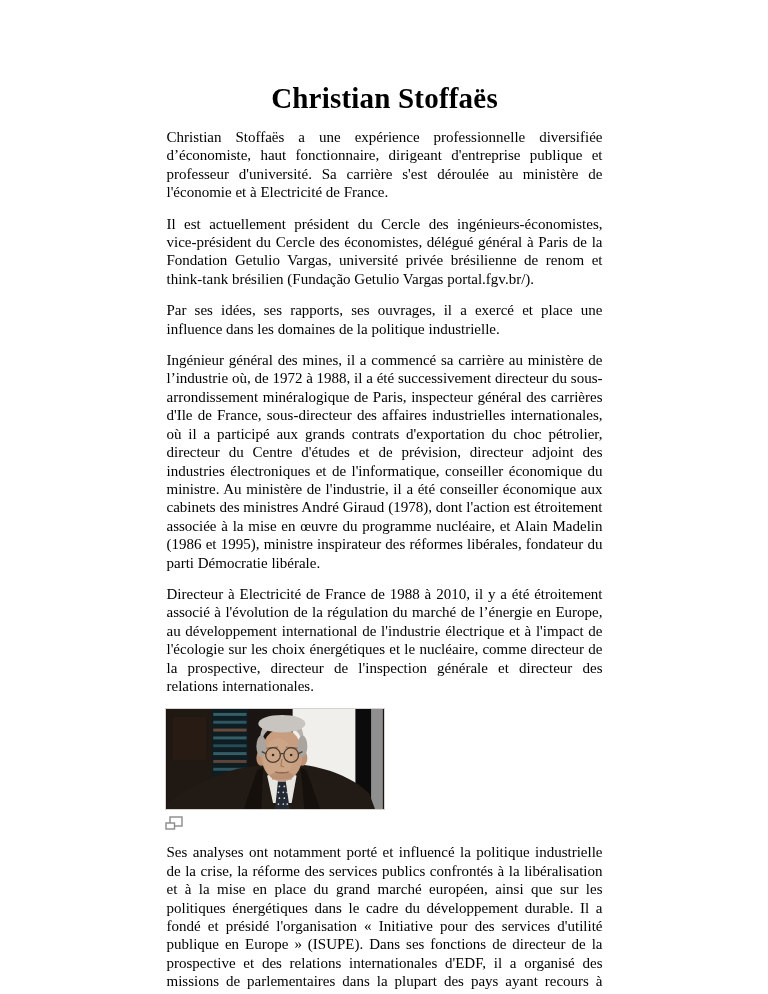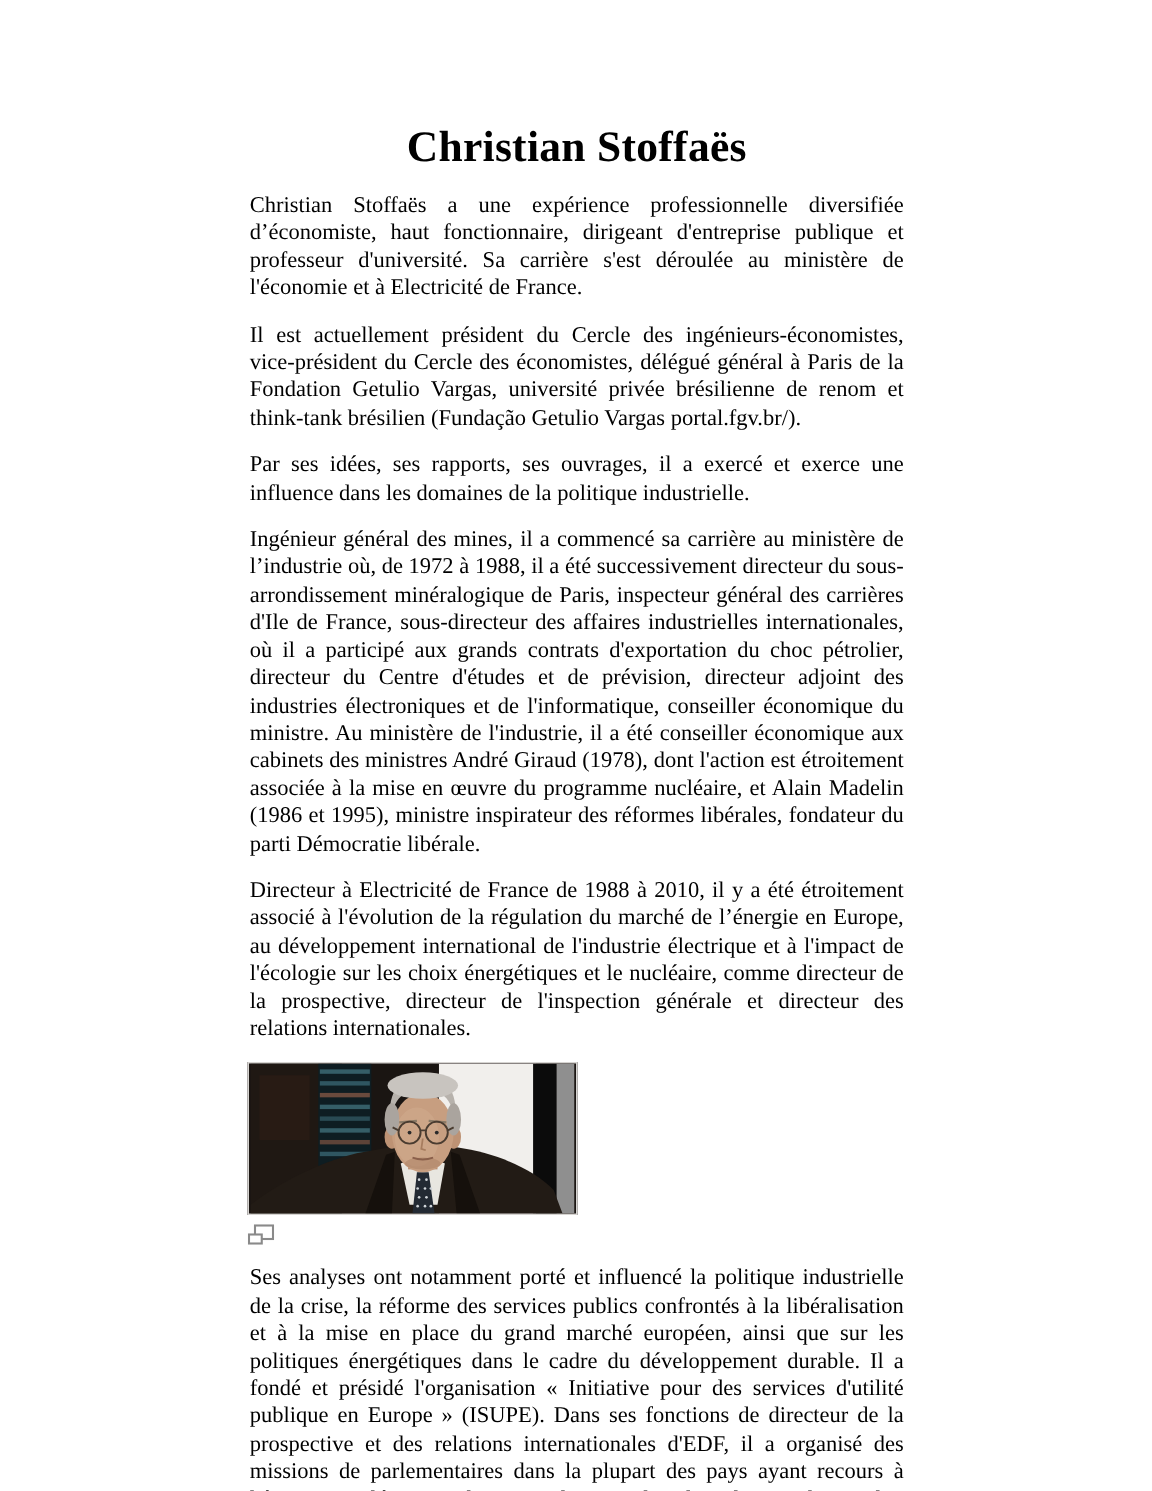--- a/index.html
+++ b/index.html
@@ -59,21 +59,21 @@
 <body>
 
 <div class="page">
 
   <h1 class="doc-title">Christian Stoffaës</h1>
 
   <p class="doc-par">Christian Stoffaës a une expérience professionnelle diversifiée d’économiste, haut fonctionnaire, dirigeant d'entreprise publique et professeur d'université. Sa carrière s'est déroulée au ministère de l'économie et à Electricité de France.</p>
 
   <p class="doc-par">Il est actuellement président du Cercle des ingénieurs-économistes, vice-président du Cercle des économistes, délégué général à Paris de la Fondation Getulio Vargas, université privée brésilienne de renom et think-tank brésilien (Fundação Getulio Vargas portal.fgv.br/).</p>
 
-  <p class="doc-par">Par ses idées, ses rapports, ses ouvrages, il a exercé et exerce une influence dans les domaines de la politique industrielle.</p>
+  <p class="doc-par">Par ses idées, ses rapports, ses ouvrages, il a exercé et place une influence dans les domaines de la politique industrielle.</p>
 
   <p class="doc-par">Ingénieur général des mines, il a commencé sa carrière au ministère de l’industrie où, de 1972 à 1988, il a été successivement directeur du sous-arrondissement minéralogique de Paris, inspecteur général des carrières d'Ile de France, sous-directeur des affaires industrielles internationales, où il a participé aux grands contrats d'exportation du choc pétrolier, directeur du Centre d'études et de prévision, directeur adjoint des industries électroniques et de l'informatique, conseiller économique du ministre. Au ministère de l'industrie, il a été conseiller économique aux cabinets des ministres André Giraud (1978), dont l'action est étroitement associée à la mise en œuvre du programme nucléaire, et Alain Madelin (1986 et 1995), ministre inspirateur des réformes libérales, fondateur du parti Démocratie libérale.</p>
 
   <p class="doc-par">Directeur à Electricité de France de 1988 à 2010, il y a été étroitement associé à l'évolution de la régulation du marché de l’énergie en Europe, au développement international de l'industrie électrique et à l'impact de l'écologie sur les choix énergétiques et le nucléaire, comme directeur de la prospective, directeur de l'inspection générale et directeur des relations internationales.</p>
 
   <div class="photo-block">
     <div class="photo-frame">
       <svg width="218" height="100" viewBox="0 0 220 102" xmlns="http://www.w3.org/2000/svg">
 
         <rect x="0" y="0" width="62" height="102" fill="#1f1813"></rect>

